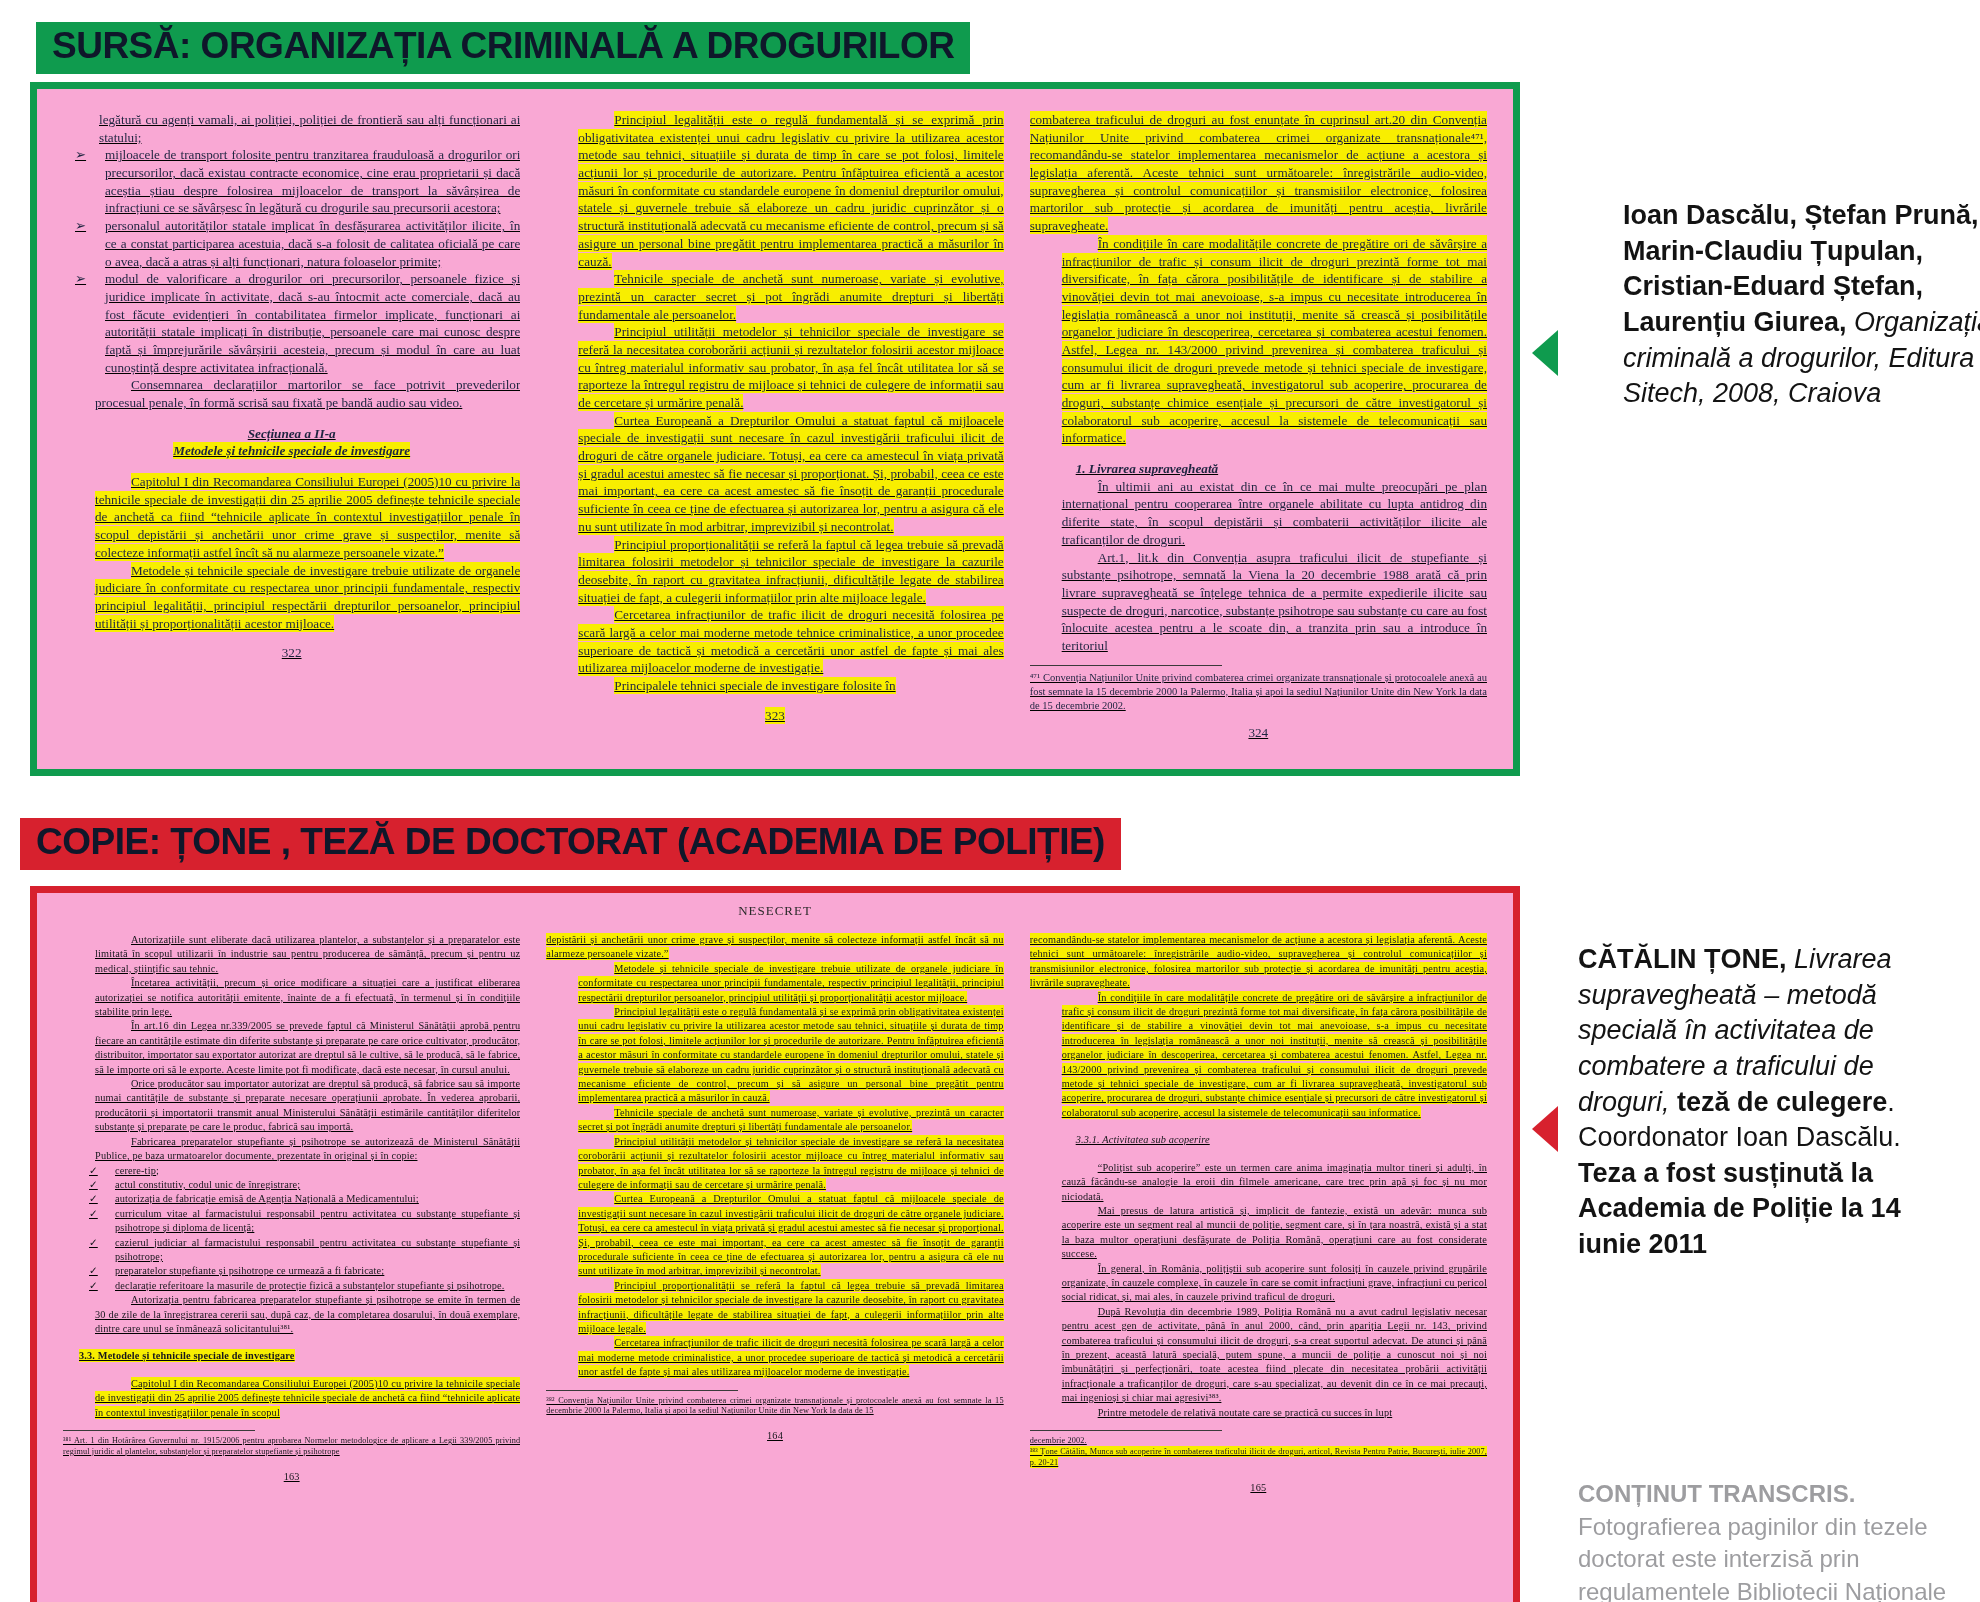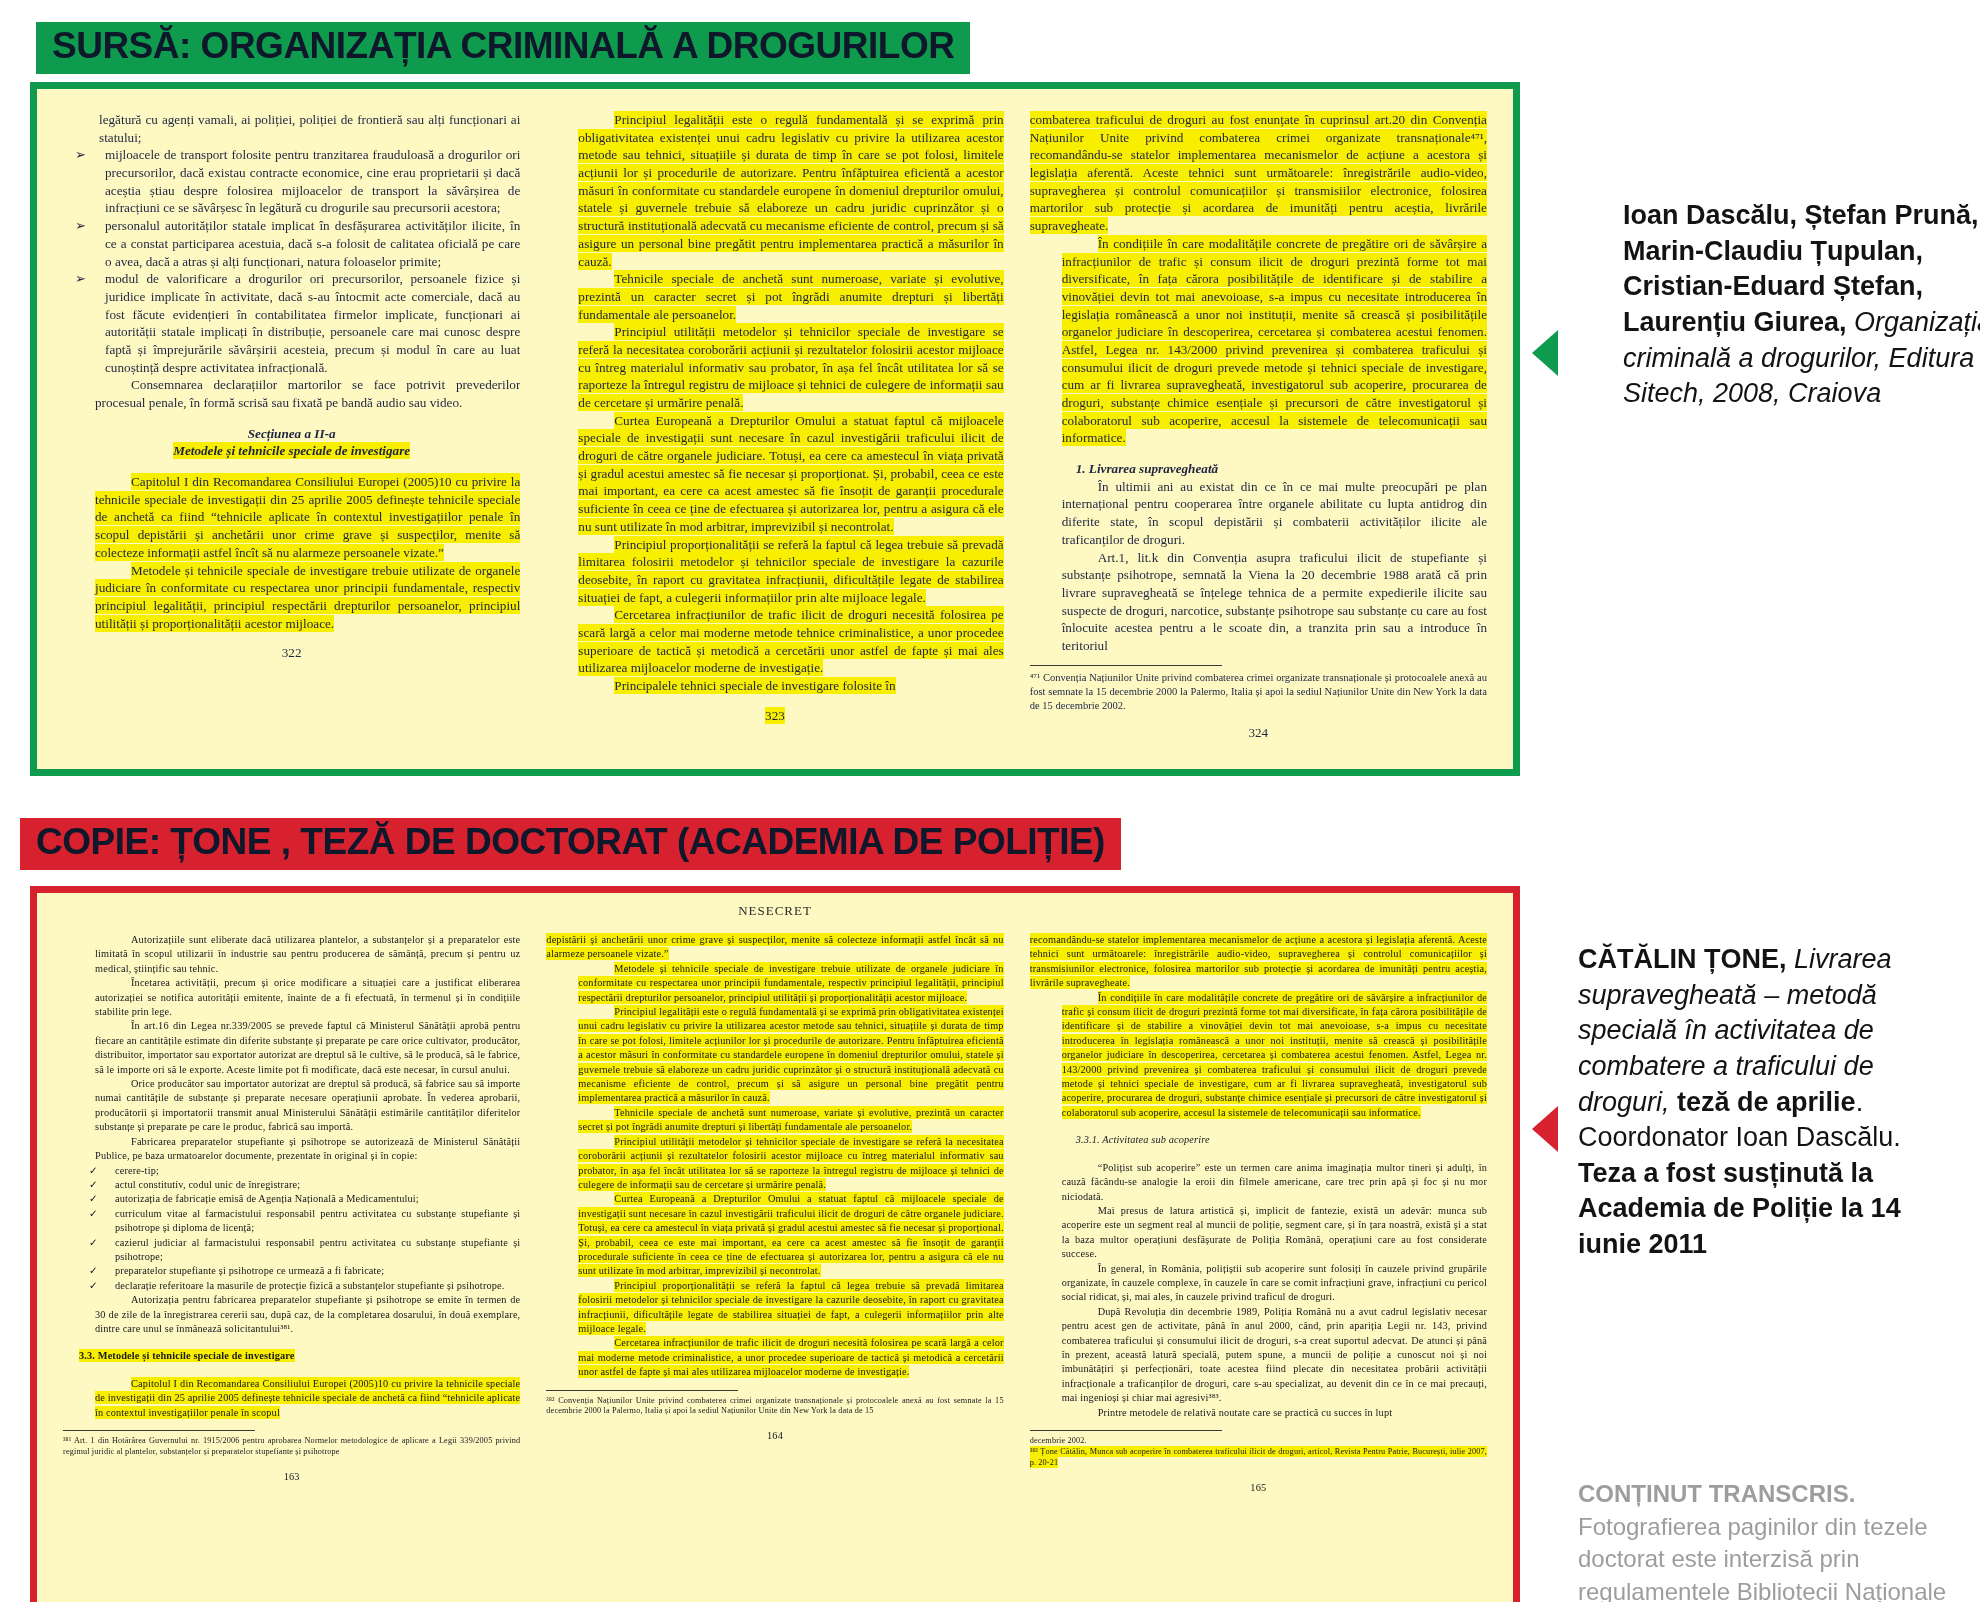--- a/index.html
+++ b/index.html
@@ -10,22 +10,22 @@
   
   .banner{
     position:absolute;display:inline-block;color:#0f172a;font-weight:800;
     font-size:37px;line-height:1.1;padding:4px 16px 7px;letter-spacing:-0.5px;
     white-space:nowrap;
   }
   .banner.green{left:36px;top:22px;background:#0f9b4e;}
   .banner.red{left:20px;top:818px;background:#d7212e;}
   
   .panel{
-    position:absolute;left:30px;width:1490px;box-sizing:border-box;background:#fef9c3;
-    display:flex;gap:26px;
+    position:absolute;left:30px;width:1490px;box-sizing:border-box;background:#f9a8d4;
+    display:flex;gap:26px;text-decoration:underline;
   }
   .panel.source{top:82px;height:694px;border:7px solid #0f9b4e;padding:22px 26px 12px;}
   .panel.copy{top:886px;height:862px;border:7px solid #d7212e;padding:40px 26px 10px;position:absolute;}
   .nesecret{
     position:absolute;top:10px;left:50%;transform:translateX(-50%);
     font-family:"Liberation Serif", serif;font-size:13px;letter-spacing:1px;color:#2a2a2a;
   }
   
   .page{
     flex:1 1 0;overflow:hidden;font-family:"Liberation Serif", serif;
@@ -188,16 +188,16 @@
       <div class="para body">În general, în România, polițiștii sub acoperire sunt folosiți în cauzele privind grupările organizate, în cauzele complexe, în cauzele în care se comit infracțiuni grave, infracțiuni cu pericol social ridicat, și, mai ales, în cauzele privind traficul de droguri.</div>
       <div class="para body">După Revoluția din decembrie 1989, Poliția Română nu a avut cadrul legislativ necesar pentru acest gen de activitate, până în anul 2000, când, prin apariția Legii nr. 143, privind combaterea traficului și consumului ilicit de droguri, s-a creat suportul adecvat. De atunci și până în prezent, această latură specială, putem spune, a muncii de poliție a cunoscut noi și noi îmbunătățiri și perfecționări, toate acestea fiind plecate din necesitatea probării activității infracționale a traficanților de droguri, care s-au specializat, au devenit din ce în ce mai precauți, mai ingenioși și chiar mai agresivi³⁸³.</div>
       <div class="para body">Printre metodele de relativă noutate care se practică cu succes în lupt</div>
       <div class="para rule"></div>
       <div class="para footnote">decembrie 2002.</div>
       <div class="para footnote"><span class="hl">³⁸³ Țone Cătălin, Munca sub acoperire în combaterea traficului ilicit de droguri, articol, Revista Pentru Patrie, București, iulie 2007, p. 20-21</span></div>
       <div class="para pagenum">165</div>
     </div>
 </div>
 
-<div class="ann copy-ref"><span class="b">CĂTĂLIN ȚONE, </span><span class="i">Livrarea supravegheată – metodă specială în activitatea de combatere a traficului de droguri, </span><span class="b">teză de aprilie</span><span>. Coordonator Ioan Dascălu. </span><span class="b">Teza a fost susținută la Academia de Poliție la 14 iunie 2011</span></div>
+<div class="ann copy-ref"><span class="b">CĂTĂLIN ȚONE, </span><span class="i">Livrarea supravegheată – metodă specială în activitatea de combatere a traficului de droguri, </span><span class="b">teză de culegere</span><span>. Coordonator Ioan Dascălu. </span><span class="b">Teza a fost susținută la Academia de Poliție la 14 iunie 2011</span></div>
 <div class="arrow red"></div>
 
 <div class="note"><span class="b">CONȚINUT TRANSCRIS. </span><span>Fotografierea paginilor din tezele doctorat este interzisă prin regulamentele Bibliotecii Naționale a României</span></div>
 
 </body></html>

